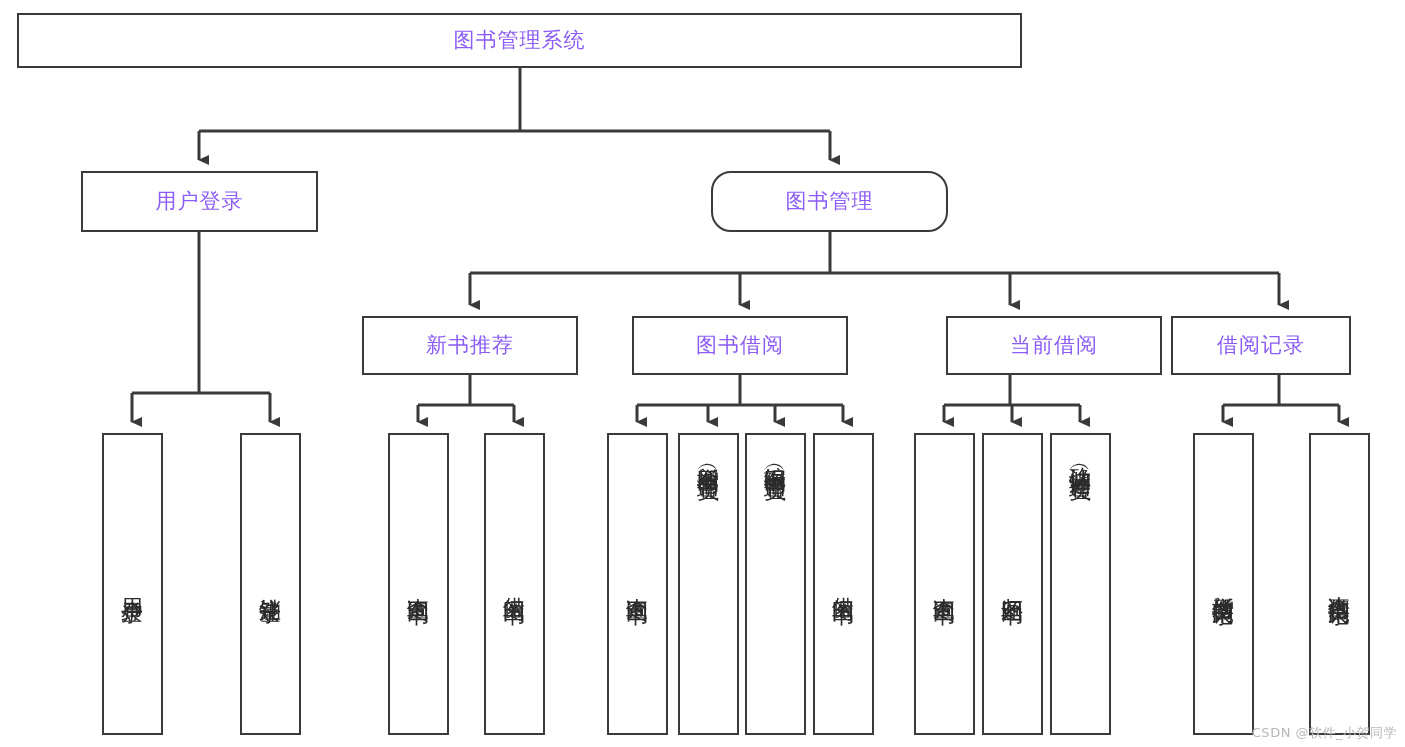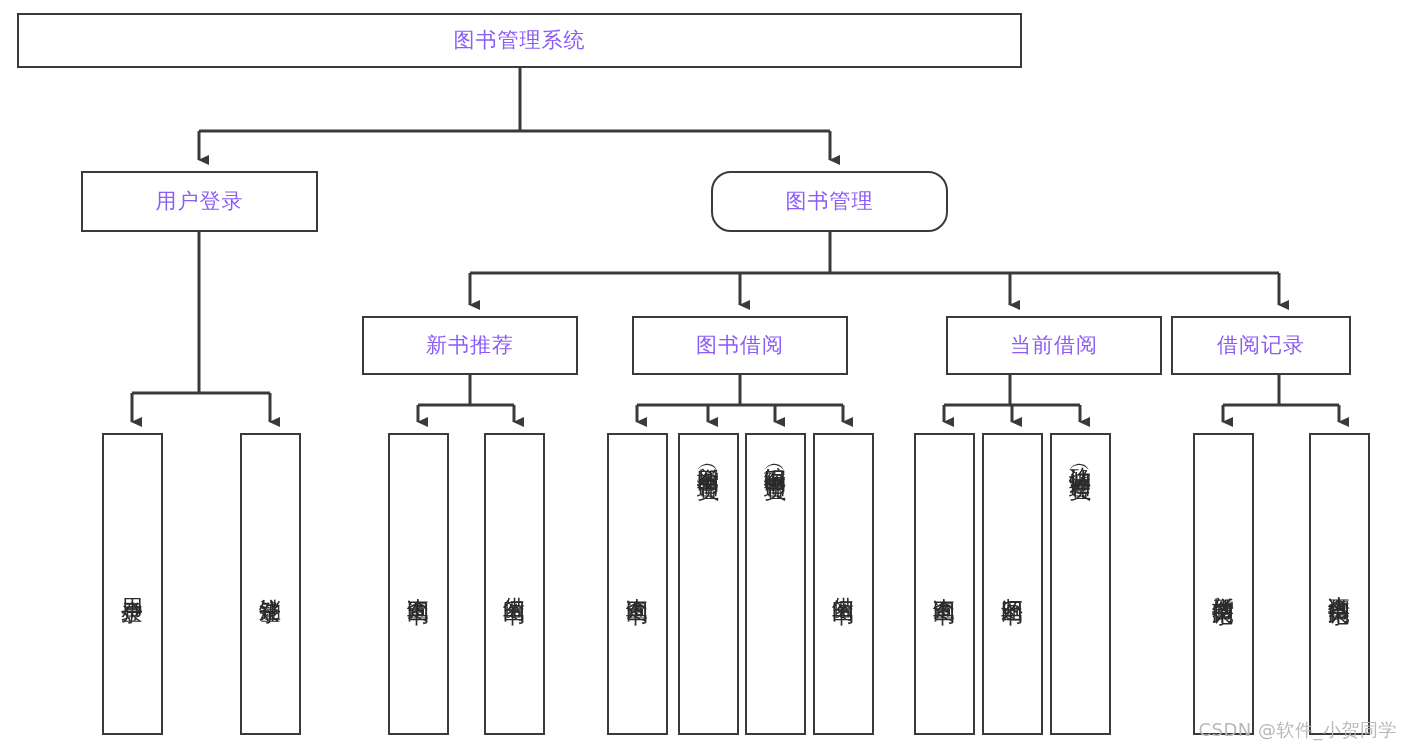--- a/index.html
+++ b/index.html
@@ -63,21 +63,21 @@
     white-space: nowrap;
   }
   .leaf-box.center-v {
     align-items: center;
     padding-top: 0;
   }
   #watermark {
     position: absolute;
     right: 8px;
     bottom: 5px;
-    font-size: 18px;
+    font-size: 13px;
     color: #b9b9b9;
     letter-spacing: 0.5px;
     white-space: nowrap;
     pointer-events: none;
   }
 </style>
 </head>
 <body>
 
 <div id="diagram-root">

